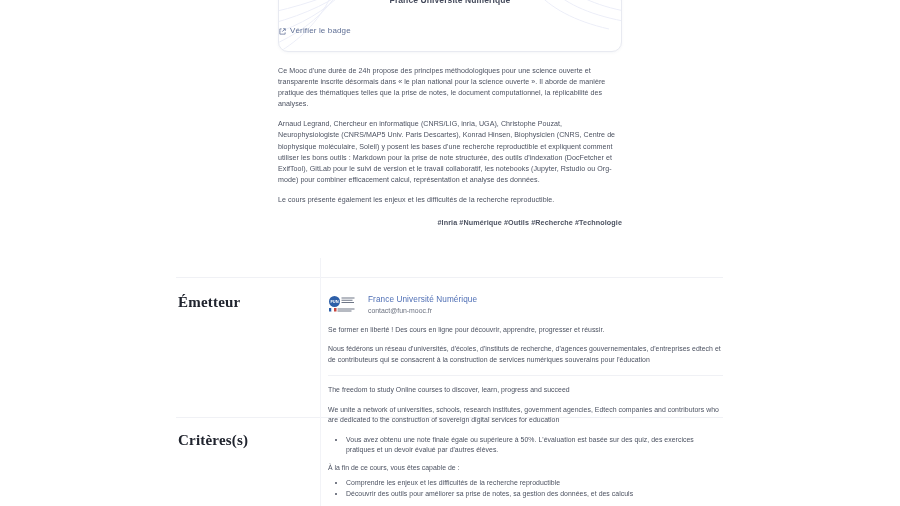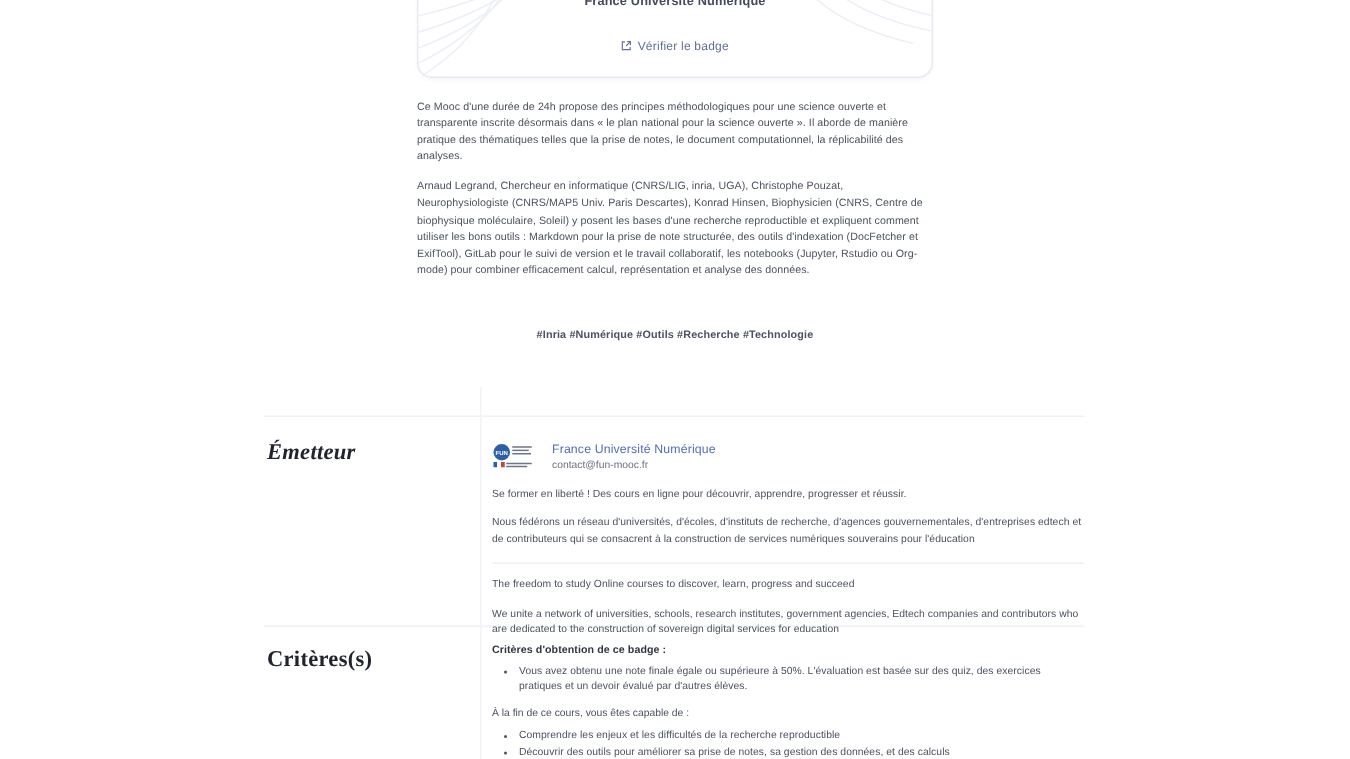--- a/index.html
+++ b/index.html
@@ -44,21 +44,20 @@
     font-weight: bold;
     color: #454b5c;
     letter-spacing: .1px;
   }
   .verify-row {
     position: absolute;
     left: 0; right: 0;
     top: 78px;
     display: flex;
     align-items: center;
-    justify-content: center;
     gap: 4px;
   }
   .verify-link {
     font-size: 8px;
     color: #5f6f95;
     text-decoration: none;
     letter-spacing: .15px;
   }
   .verify-icon { display: block; }
 
@@ -74,21 +73,21 @@
     letter-spacing: .05px;
   }
   .description p { margin: 0 0 9px 0; }
   .description p:last-child { margin-bottom: 0; }
 
   .hashtags {
     position: absolute;
     left: 278px;
     top: 218px;
     width: 344px;
-    text-align: center;
+    text-align: right;
     font-size: 7.2px;
     font-weight: bold;
     color: #4b5160;
     letter-spacing: .1px;
   }
 
   
   .hrule {
     position: absolute;
     left: 176px;
@@ -224,29 +223,30 @@
         <path d="M10.6 1.4L5.8 6.2" fill="none" stroke="#5f6f95" stroke-width="1.3"></path>
       </svg>
     </span>
     <a class="verify-link" href="#">Vérifier le badge</a>
   </div>
 </div>
 
 <div class="description">
   <p>Ce Mooc d'une durée de 24h propose des principes méthodologiques pour une science ouverte et transparente inscrite désormais dans « le plan national pour la science ouverte ». Il aborde de manière pratique des thématiques telles que la prise de notes, le document computationnel, la réplicabilité des analyses.</p>
   <p>Arnaud Legrand, Chercheur en informatique (CNRS/LIG, inria, UGA), Christophe Pouzat, Neurophysiologiste (CNRS/MAP5 Univ. Paris Descartes), Konrad Hinsen, Biophysicien (CNRS, Centre de biophysique moléculaire, Soleil) y posent les bases d'une recherche reproductible et expliquent comment utiliser les bons outils : Markdown pour la prise de note structurée, des outils d'indexation (DocFetcher et ExifTool), GitLab pour le suivi de version et le travail collaboratif, les notebooks (Jupyter, Rstudio ou Org-mode) pour combiner efficacement calcul, représentation et analyse des données.</p>
+  <p>Le cours présente également les enjeux et les difficultés de la recherche reproductible.</p>
 </div>
 
 <div class="hashtags">#Inria #Numérique #Outils #Recherche #Technologie</div>
 
 <div class="hrule" style="top:277px;"></div>
 <div class="hrule" style="top:417px;"></div>
 <div class="vrule" style="top:258px; height:248px;"></div>
 
-<div class="section-title" style="top:294px;font-style:italic;">Émetteur</div>
+<div class="section-title" style="top:294px;">Émetteur</div>
 
 <div class="issuer-block">
   <div class="issuer-head">
     <span class="issuer-logo">
       <svg width="33" height="18" viewBox="0 0 66 36" xmlns="http://www.w3.org/2000/svg">
         <rect x="0" y="0" width="66" height="36" fill="#ffffff"></rect>
         <circle cx="13" cy="13" r="11" fill="#2d5fa8"></circle>
         <text x="13" y="16.5" font-family="Liberation Sans, sans-serif" font-size="8" fill="#ffffff" text-anchor="middle" font-weight="bold">FUN</text>
         <rect x="27" y="5" width="26" height="2" fill="#6e7686"></rect>
         <rect x="27" y="9.5" width="22" height="2" fill="#6e7686"></rect>
@@ -269,21 +269,20 @@
 
   <div class="issuer-inner-rule"></div>
 
   <p class="issuer-para" style="margin-top:0;">The freedom to study Online courses to discover, learn, progress and succeed</p>
   <p class="issuer-para">We unite a network of universities, schools, research institutes, government agencies, Edtech companies and contributors who are dedicated to the construction of sovereign digital services for education</p>
 </div>
 
 <div class="section-title" style="top:432px;">Critères(s)</div>
 
 <div class="criteria-block">
-  <div class="criteria-heading">Critères d'obtention de ce badge :</div>
 
   <ul>
     <li>Vous avez obtenu une note finale égale ou supérieure à 50%. L'évaluation est basée sur des quiz, des exercices pratiques et un devoir évalué par d'autres élèves.</li>
   </ul>
 
   <p class="criteria-sub">À la fin de ce cours, vous êtes capable de :</p>
 
   <ul class="criteria-list-2">
     <li>Comprendre les enjeux et les difficultés de la recherche reproductible</li>
     <li>Découvrir des outils pour améliorer sa prise de notes, sa gestion des données, et des calculs</li>

